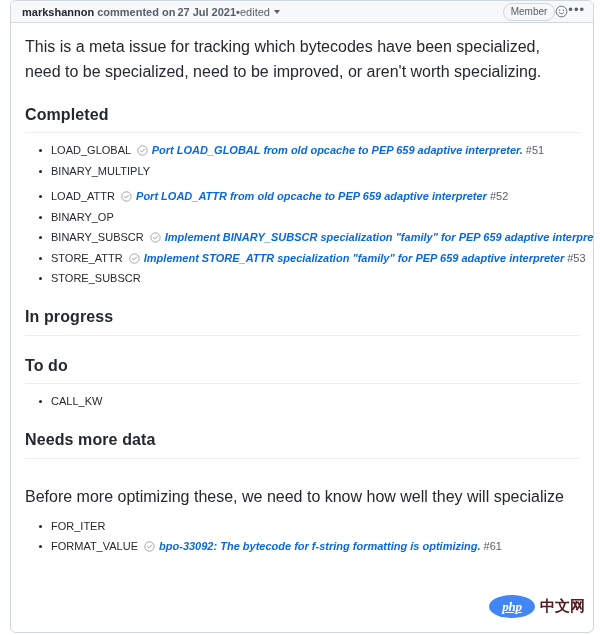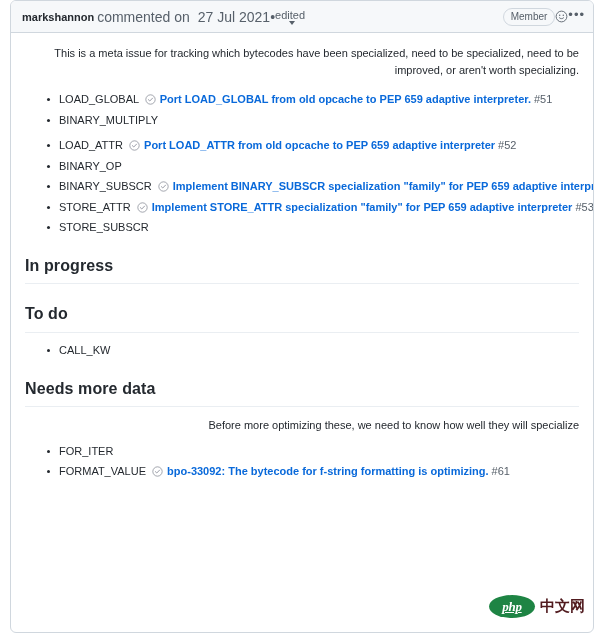--- a/index.html
+++ b/index.html
@@ -51,41 +51,41 @@
     border-right: 10px solid #d0d7de;
     z-index: 2;
   }
 
   
   .comment-header {
     display: flex;
     align-items: center;
     background: #f6f8fa;
     border-bottom: 1px solid #d0d7de;
-    height: 32px;
+    height: 22px;
     padding: 0 8px 0 11px;
     box-sizing: border-box;
     font-size: 11px;
   }
   .author {
     font-weight: bold;
     color: #24292f;
     font-size: 11px;
     margin-right: 3px;
   }
   .meta {
     color: #57606a;
-    font-size: 14px;
+    font-size: 11px;
+    font-weight: bold;
   }
   .edited-wrap {
     display: inline-flex;
     align-items: center;
     color: #57606a;
     font-size: 11px;
-    flex-direction: column;
   }
   .caret {
     display: inline-block;
     width: 0; height: 0;
     margin-left: 4px;
     border-left: 3.5px solid transparent;
     border-right: 3.5px solid transparent;
     border-top: 4px solid #57606a;
   }
   .header-right {
@@ -119,24 +119,23 @@
 
   
   .comment-body {
     padding: 12px 14px 0 14px;
     font-size: 11.5px;
     line-height: 1.55;
     color: #24292f;
   }
   .para {
     margin: 0 0 12px 0;
-    font-size: 11px;
+    font-size: 16px;
     line-height: 1.55;
     color: #24292f;
-    text-align: right;
   }
   .para-tight {
     margin: 0 0 8px 0;
   }
 
   h2.section-title {
     font-size: 16px;
     font-weight: 600;
     margin: 18px 0 0 0;
     padding-bottom: 5px;
@@ -145,21 +144,21 @@
     letter-spacing: 0.1px;
   }
 
   ul.bytecode-list {
     margin: 9px 0 0 0;
     padding-left: 26px;
     list-style: none;
   }
   ul.bytecode-list li {
     position: relative;
-    margin: 0 0 4px 8px;
+    margin: 0 0 4px 0;
     font-size: 11px;
     line-height: 1.5;
     color: #24292f;
     white-space: nowrap;
   }
   ul.bytecode-list li::before {
     content: "";
     position: absolute;
     left: -12px;
     top: 7px;
@@ -181,20 +180,21 @@
     display: inline-block;
     margin-right: 4px;
     position: relative;
     top: 2px;
   }
   .issue-link {
     color: #0969da;
     font-weight: bold;
     text-decoration: none;
     font-size: 11px;
+    font-style: italic;
   }
   .issue-num {
     color: #57606a;
     font-size: 11px;
     margin-left: 3px;
     font-weight: normal;
   }
 
   
   .watermark {
@@ -204,21 +204,21 @@
     display: flex;
     align-items: center;
     gap: 5px;
     z-index: 5;
     opacity: 0.96;
   }
   .php-pill {
     width: 46px;
     height: 23px;
     border-radius: 50%;
-    background: #15803d;
+    background: #3b82f6;
     display: flex;
     align-items: center;
     justify-content: center;
     color: #ffffff;
     font-style: italic;
     font-weight: bold;
     font-size: 13px;
     font-family: "Liberation Serif", serif;
     letter-spacing: -0.3px;
     text-decoration: underline;
@@ -235,21 +235,21 @@
 <body>
 
 <div class="comment-wrap">
 
   <div class="bubble-arrow-border"></div>
   <div class="bubble-arrow"></div>
 
   <div class="comment-header">
     <span class="author">markshannon</span>
     <span class="meta">commented on</span>
-    <span class="meta" style="margin-left:8px;">27 Jul 2021</span>
+    <span class="meta" style="margin-left:2px;">27 Jul 2021</span>
     <span class="meta dot-sep">•</span>
     <span class="edited-wrap">
       <span>edited</span>
       <span class="caret"></span>
     </span>
 
     <span class="header-right">
       <span class="member-badge">Member</span>
       <span class="icon-btn">
         <svg width="13" height="13" viewBox="0 0 16 16" fill="none" aria-hidden="true">
@@ -260,20 +260,21 @@
         </svg>
       </span>
       <span class="kebab">•••</span>
     </span>
   </div>
 
   <div class="comment-body">
 
     <p class="para">This is a meta issue for tracking which bytecodes have been specialized, need to be specialized, need to be improved, or aren't worth specializing.</p>
 
+    <h2 class="section-title">Completed</h2>
     <ul class="bytecode-list">
       <li>
         <span class="opname">LOAD_GLOBAL</span>
         <span class="issue-ref">
           <span class="closed-icon">
             <svg width="11" height="11" viewBox="0 0 16 16" fill="none" aria-hidden="true">
               <circle cx="8" cy="8" r="6.8" stroke="#8b8f9a" stroke-width="1.15"></circle>
               <path d="M4.9 8.2 L6.9 10.2 L11.1 5.9" stroke="#8b8f9a" stroke-width="1.3" stroke-linecap="round" stroke-linejoin="round" fill="none"></path>
             </svg>
           </span>
@@ -337,21 +338,21 @@
     <h2 class="section-title">In progress</h2>
 
     <h2 class="section-title">To do</h2>
     <ul class="bytecode-list">
       <li>
         <span class="opname">CALL_KW</span>
       </li>
     </ul>
 
     <h2 class="section-title">Needs more data</h2>
-    <p class="para para-tight" style="margin-top:10px;">Before more optimizing these, we need to know how well they will specialize</p>
+    <p class="para para-tight" style="margin-top:26px;">Before more optimizing these, we need to know how well they will specialize</p>
     <ul class="bytecode-list" style="margin-top:2px;">
       <li>
         <span class="opname">FOR_ITER</span>
       </li>
       <li>
         <span class="opname">FORMAT_VALUE</span>
         <span class="issue-ref">
           <span class="closed-icon">
             <svg width="11" height="11" viewBox="0 0 16 16" fill="none" aria-hidden="true">
               <circle cx="8" cy="8" r="6.8" stroke="#8b8f9a" stroke-width="1.15"></circle>

